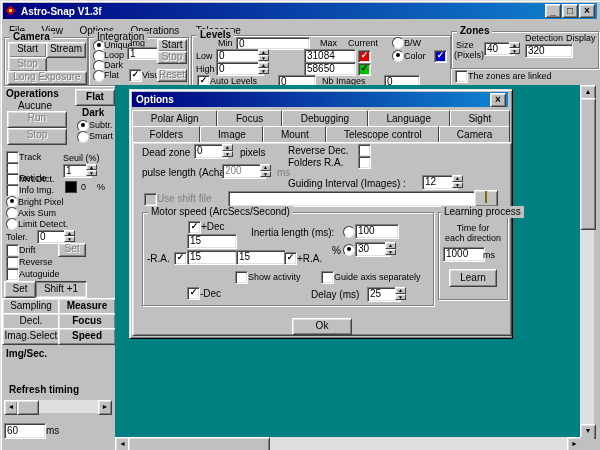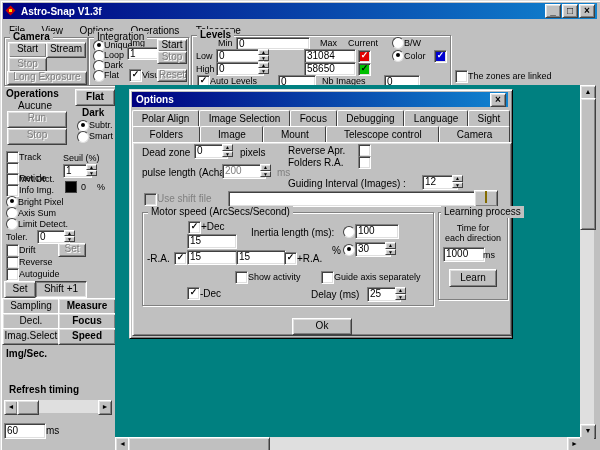--- a/index.html
+++ b/index.html
@@ -125,20 +125,33 @@
       </span>
     <span class="field abs" style="left:112px;top:26px;width:46px;height:12px">58650</span>
     <span class="cb green abs" style="left:166px;top:27px">✓</span>
     <span class="cb abs" style="left:5px;top:39px">✓</span>
     <span class="lbl s9 abs" style="left:18px;top:40px">Auto Levels</span>
     <span class="field abs" style="left:86px;top:39px;width:32px;height:11px">0</span>
     <span class="lbl s9 abs" style="left:130px;top:40px">Nb Images</span>
     <span class="field abs" style="left:192px;top:39px;width:30px;height:11px">0</span>
   </div>
 
+  <div class="abs group" style="left:450px;top:30px;width:146px;height:36px">
+    <span class="group-lbl b">Zones</span>
+    <span class="lbl s9 abs" style="left:4px;top:8px">Size</span>
+    <span class="lbl s9 abs" style="left:2px;top:18px">(Pixels)</span>
+    <span class="field abs" style="left:32px;top:10px;width:25px;height:12px">40</span>
+    <span class="spin abs" style="left:57px;top:10px;width:11px;height:12px">
+        <i>▲</i>
+        <i>▼</i>
+      </span>
+    <span class="lbl s9 abs" style="left:73px;top:1px">Detection</span>
+    <span class="field abs" style="left:73px;top:12px;width:42px;height:12px">320</span>
+    <span class="lbl s9 abs" style="left:114px;top:1px">Display</span>
+  </div>
   <span class="cb abs" style="left:454px;top:69px"></span>
   <span class="lbl s9 abs" style="left:467px;top:70px">The zones are linked</span>
 
   <span class="lbl b abs" style="left:5px;top:87px">Operations</span>
   <span class="lbl abs ctr" style="left:0px;top:99px;width:68px">Aucune</span>
   <span class="btn dis abs" style="left:6px;top:110px;width:58px;height:15px">Run</span>
   <span class="btn dis abs" style="left:6px;top:127px;width:58px;height:15px">Stop</span>
 
   <span class="btn b abs" style="left:74px;top:88px;width:38px;height:15px;line-height:14px">Flat</span>
   <span class="lbl b abs" style="left:81px;top:106px">Dark</span>
@@ -226,21 +239,20 @@
   <div class="abs dialog" style="left:128px;top:88px;width:382px;height:248px;z-index:5">
     <div class="abs titlebar" style="left:2px;top:2px;width:376px;height:15px">
       <span class="tbar-text">Options</span>
       <span class="tb-btns">
         <span class="btn tb-btn">×</span>
       </span>
     </div>
 
     <div class="abs tabrow" style="left:2px;top:20px;width:378px;height:16px">
       <span class="dtab">Polar Align</span>
-      <span class="dtab">Image Selection</span>
       <span class="dtab">Focus</span>
       <span class="dtab">Debugging</span>
       <span class="dtab">Language</span>
       <span class="dtab">Sight</span>
     </div>
     <div class="abs tabrow" style="left:2px;top:36px;width:378px;height:16px">
       <span class="dtab">Folders</span>
       <span class="dtab">Image</span>
       <span class="dtab">Mount</span>
       <span class="dtab">Telescope control</span>
@@ -249,21 +261,21 @@
 
     <div class="abs panel" style="left:2px;top:52px;width:378px;height:192px"></div>
 
     <span class="lbl abs" style="left:12px;top:57px;z-index:6">Dead zone :</span>
     <span class="field abs" style="left:64px;top:54px;width:28px;height:13px;z-index:6">0</span>
     <span class="spin abs" style="left:92px;top:54px;width:11px;height:13px;z-index:6">
         <i>▲</i>
         <i>▼</i>
       </span>
     <span class="lbl abs" style="left:110px;top:57px;z-index:6">pixels</span>
-    <span class="lbl abs" style="left:158px;top:55px;z-index:6">Reverse Apr.</span>
+    <span class="lbl abs" style="left:158px;top:55px;z-index:6">Reverse Dec.</span>
     <span class="cb abs" style="left:228px;top:54px;z-index:6"></span>
     <span class="lbl abs" style="left:158px;top:67px;z-index:6">Folders R.A.</span>
     <span class="cb abs" style="left:228px;top:66px;z-index:6"></span>
 
     <span class="lbl abs" style="left:12px;top:77px;z-index:6">pulse length (Achay</span>
     <span class="field disv abs" style="left:92px;top:74px;width:38px;height:13px;z-index:6">200</span>
     <span class="spin abs" style="left:130px;top:74px;width:11px;height:13px;z-index:6">
         <i>▲</i>
         <i>▼</i>
       </span>

